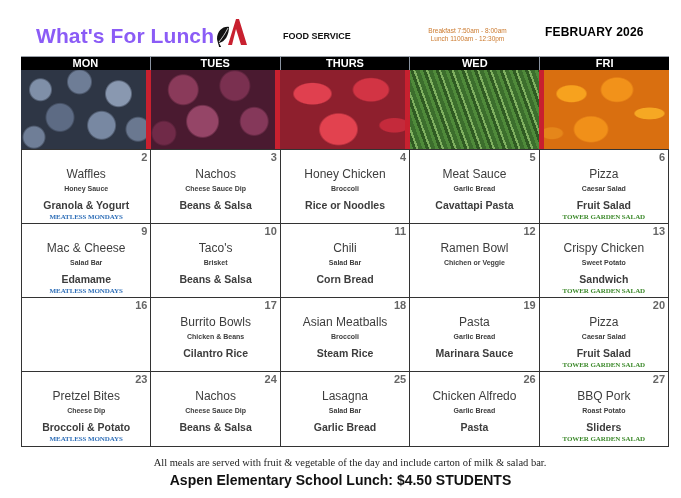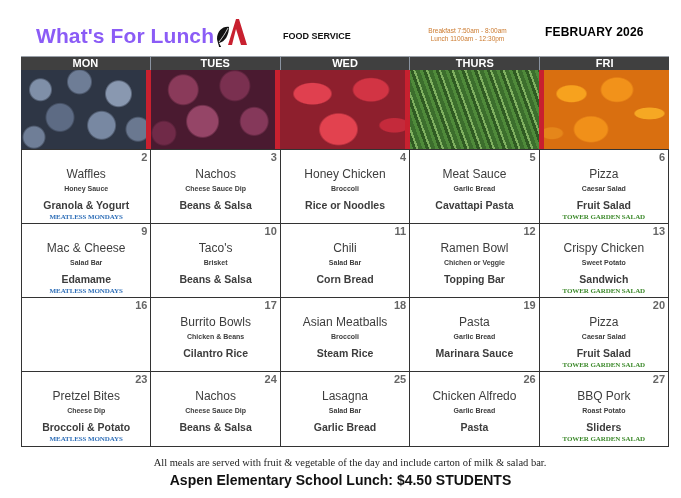--- a/index.html
+++ b/index.html
@@ -6,21 +6,21 @@
   html, body { width: 681px; height: 498px; background: #ffffff; overflow: hidden; }
   body { font-family: "DejaVu Sans", "Liberation Sans", sans-serif; position: relative; color: #3d3d3d; }
 
   .title { position: absolute; left: 24px; top: 24px; font-family: "Liberation Sans", sans-serif; font-weight: bold; font-size: 21px; color: #8b5cf6; letter-spacing: 0.1px; white-space: nowrap; margin-left: 12px; }
   .logo { position: absolute; left: 214px; top: 17px; width: 34px; height: 30px; }
   .food-service { position: absolute; left: 283px; top: 31px; font-family: "Liberation Sans", sans-serif; font-weight: bold; font-size: 9px; color: #111; white-space: nowrap; }
   .hours { position: absolute; left: 415px; top: 27px; width: 105px; text-align: center; font-family: "Liberation Sans", sans-serif; font-size: 6.5px; line-height: 8px; color: #cc7a2e; }
   .month { position: absolute; left: 545px; top: 25px; font-family: Liberation Sans, sans-serif; font-weight: bold; font-size: 12px; color: #000000; white-space: nowrap; letter-spacing: 0.2px; }
 
   .grid { position: absolute; left: 21px; top: 56px; width: 648px; }
-  .day-header-row { display: flex; height: 14px; background: #404040; border-top: 1px solid #9aa0a8; }
+  .day-header-row { display: flex; height: 14px; background: #000000; border-top: 1px solid #9aa0a8; }
   .day-header { flex: 1; text-align: center; color: #fff; font-family: "Liberation Sans", sans-serif; font-weight: bold; font-size: 11px; line-height: 13px; border-left: 1px solid #8a93a0; }
   .day-header:first-child { border-left: none; }
 
   .image-row { display: flex; height: 79px; }
   .img-cell { flex: 1; position: relative; overflow: hidden; }
   .img-cell .stripe { position: absolute; right: 0; top: 0; width: 5px; height: 100%; background: #c8202f; }
   .img-blueberries { background:
       radial-gradient(circle at 15% 25%, #7f8fa8 0 10px, transparent 12px),
       radial-gradient(circle at 45% 15%, #6e7d96 0 11px, transparent 13px),
       radial-gradient(circle at 75% 30%, #8998b0 0 12px, transparent 14px),
@@ -87,22 +87,22 @@
   <div>Breakfast 7:50am - 8:00am</div>
   <div>Lunch 1100am - 12:30pm</div>
 </div>
 
 <div class="month">FEBRUARY 2026</div>
 
 <div class="grid">
   <div class="day-header-row">
     <div class="day-header">MON</div>
     <div class="day-header">TUES</div>
+    <div class="day-header">THURS</div>
     <div class="day-header">WED</div>
-    <div class="day-header">THURS</div>
     <div class="day-header">FRI</div>
   </div>
 
   <div class="image-row">
     <div class="img-cell img-blueberries">
         <div class="stripe"></div>
       </div>
     <div class="img-cell img-grapes">
         <div class="stripe"></div>
       </div>
@@ -167,21 +167,20 @@
     <div class="cell">
       <span class="date">11</span>
       <div class="main">Chili</div>
       <div class="side">Salad Bar</div>
       <div class="extra">Corn Bread</div>
     </div>
     <div class="cell">
       <span class="date">12</span>
       <div class="main">Ramen Bowl</div>
       <div class="side">Chichen or Veggie</div>
-      <div class="extra">Topping Bar</div>
     </div>
     <div class="cell">
       <span class="date">13</span>
       <div class="main">Crispy Chicken</div>
       <div class="side">Sweet Potato</div>
       <div class="extra">Sandwich</div>
       <div class="tag green">TOWER GARDEN SALAD</div>
     </div>
   </div>
 

